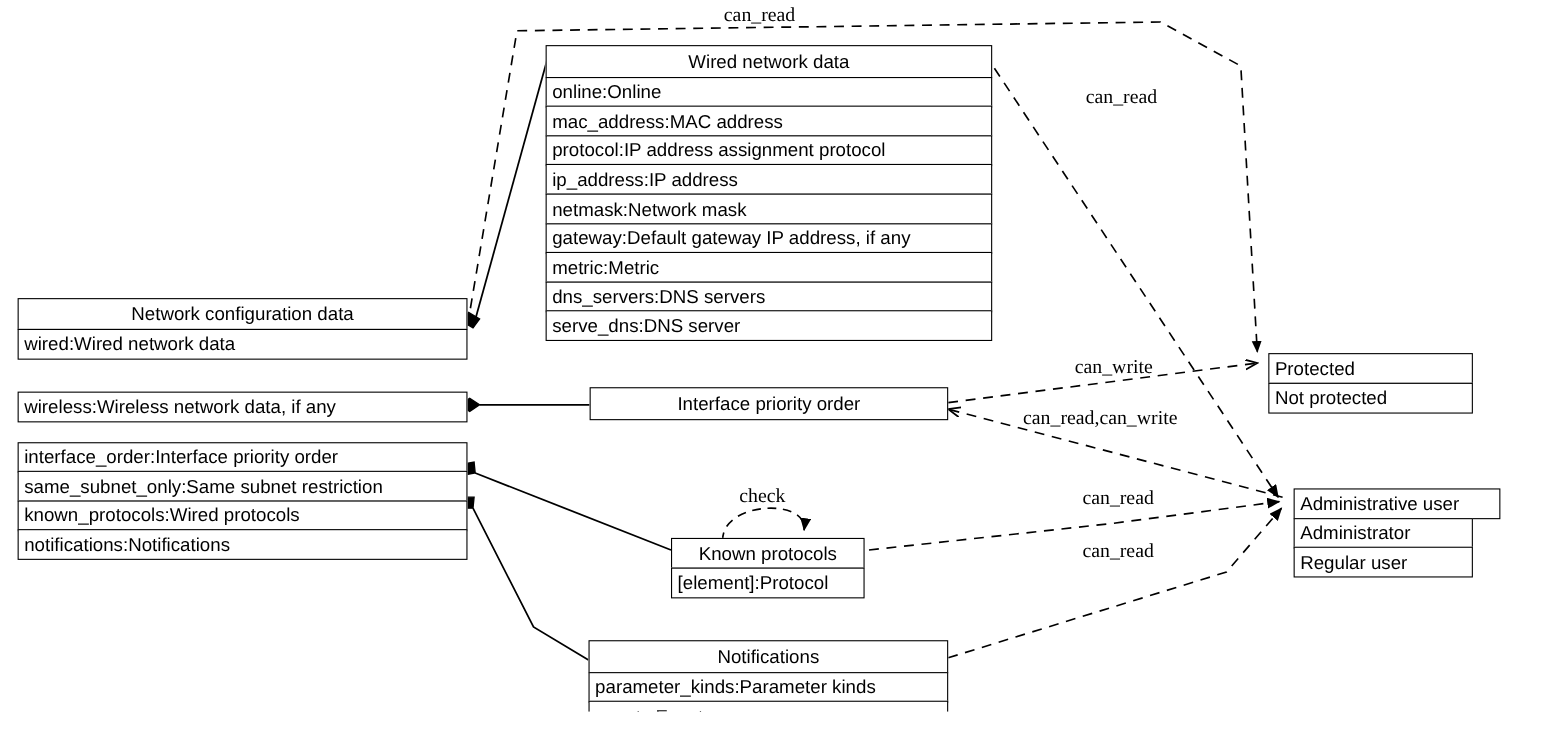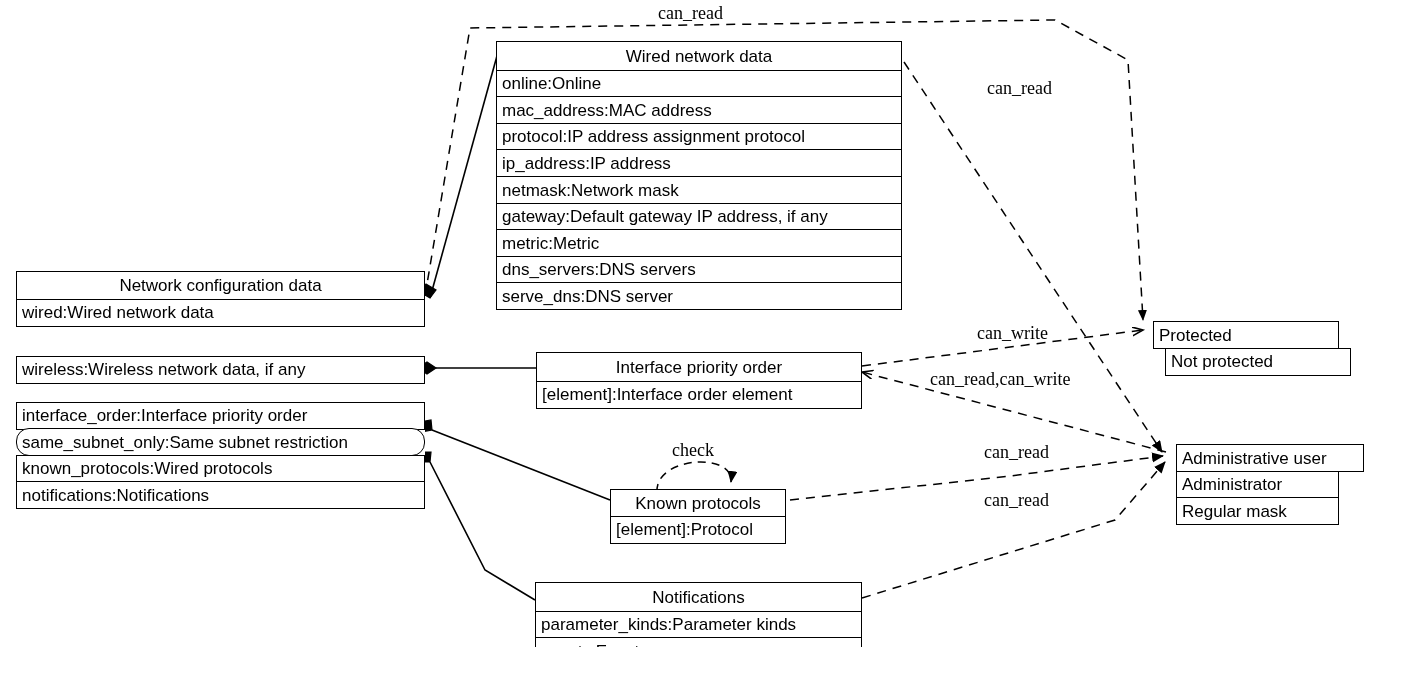--- a/index.html
+++ b/index.html
@@ -139,58 +139,57 @@
 
   <div class="edge-label" style="left:984px; top:491px;">can_read</div>
 
   <div class="edge-label" style="left:672px; top:441px;">check</div>
 
   <div class="uml-box" style="left:16px; top:271px; width:409px;">
     <div class="uml-row title" style="height:29px;">Network configuration data</div>
     <div class="uml-row attr" style="height:28px;">wired:Wired network data</div>
     <div class="uml-row attr" style="height:28px;margin-top:29px;">wireless:Wireless network data, if any</div>
     <div class="uml-row attr" style="height:28px;margin-top:18px;">interface_order:Interface priority order</div>
-    <div class="uml-row attr" style="height:28px;border-radius:13px;">same_subnet_only:Same subnet restriction</div>
+    <div class="uml-row attr" style="height:28px;">same_subnet_only:Same subnet restriction</div>
     <div class="uml-row attr" style="height:28px;">known_protocols:Wired protocols</div>
     <div class="uml-row attr" style="height:28px;">notifications:Notifications</div>
   </div>
 
   <div class="uml-box" style="left:496px; top:41px; width:406px;">
     <div class="uml-row title" style="height:30px;">Wired network data</div>
     <div class="uml-row attr" style="height:28px;">online:Online</div>
     <div class="uml-row attr" style="height:28px;">mac_address:MAC address</div>
     <div class="uml-row attr" style="height:28px;">protocol:IP address assignment protocol</div>
     <div class="uml-row attr" style="height:28px;">ip_address:IP address</div>
     <div class="uml-row attr" style="height:28px;">netmask:Network mask</div>
     <div class="uml-row attr" style="height:28px;">gateway:Default gateway IP address, if any</div>
     <div class="uml-row attr" style="height:28px;">metric:Metric</div>
     <div class="uml-row attr" style="height:28px;">dns_servers:DNS servers</div>
     <div class="uml-row attr" style="height:28px;">serve_dns:DNS server</div>
   </div>
 
   <div class="uml-box" style="left:536px; top:352px; width:326px;text-align:center;">
     <div class="uml-row title" style="height:30px;">Interface priority order</div>
-    <div class="uml-row attr" style="height:28px;">[element]:Interface order element</div>
   </div>
 
   <div class="uml-box" style="left:610px; top:489px; width:176px;">
     <div class="uml-row title" style="height:28px;">Known protocols</div>
     <div class="uml-row attr" style="height:28px;">[element]:Protocol</div>
   </div>
 
   <div class="uml-box" style="left:535px; top:582px; width:327px;">
     <div class="uml-row title" style="height:30px;">Notifications</div>
     <div class="uml-row attr" style="height:28px;">parameter_kinds:Parameter kinds</div>
     <div class="uml-row attr" style="height:28px;">events:Events</div>
   </div>
 
   <div class="uml-box" style="left:1153px; top:321px; width:238px;">
     <div class="uml-row attr" style="height:28px; width:186px;">Protected</div>
-    <div class="uml-row attr" style="height:28px; width:186px;margin-left:12px;">Not protected</div>
+    <div class="uml-row attr" style="height:28px; width:186px;">Not protected</div>
   </div>
 
   <div class="uml-box" style="left:1176px; top:444px; width:188px;">
     <div class="uml-row attr" style="height:28px; width:188px;">Administrative user</div>
     <div class="uml-row attr" style="height:28px; width:163px;">Administrator</div>
-    <div class="uml-row attr" style="height:28px; width:163px;">Regular mask</div>
+    <div class="uml-row attr" style="height:28px; width:163px;">Regular user</div>
   </div>
 
 </div>
 
 </body></html>

